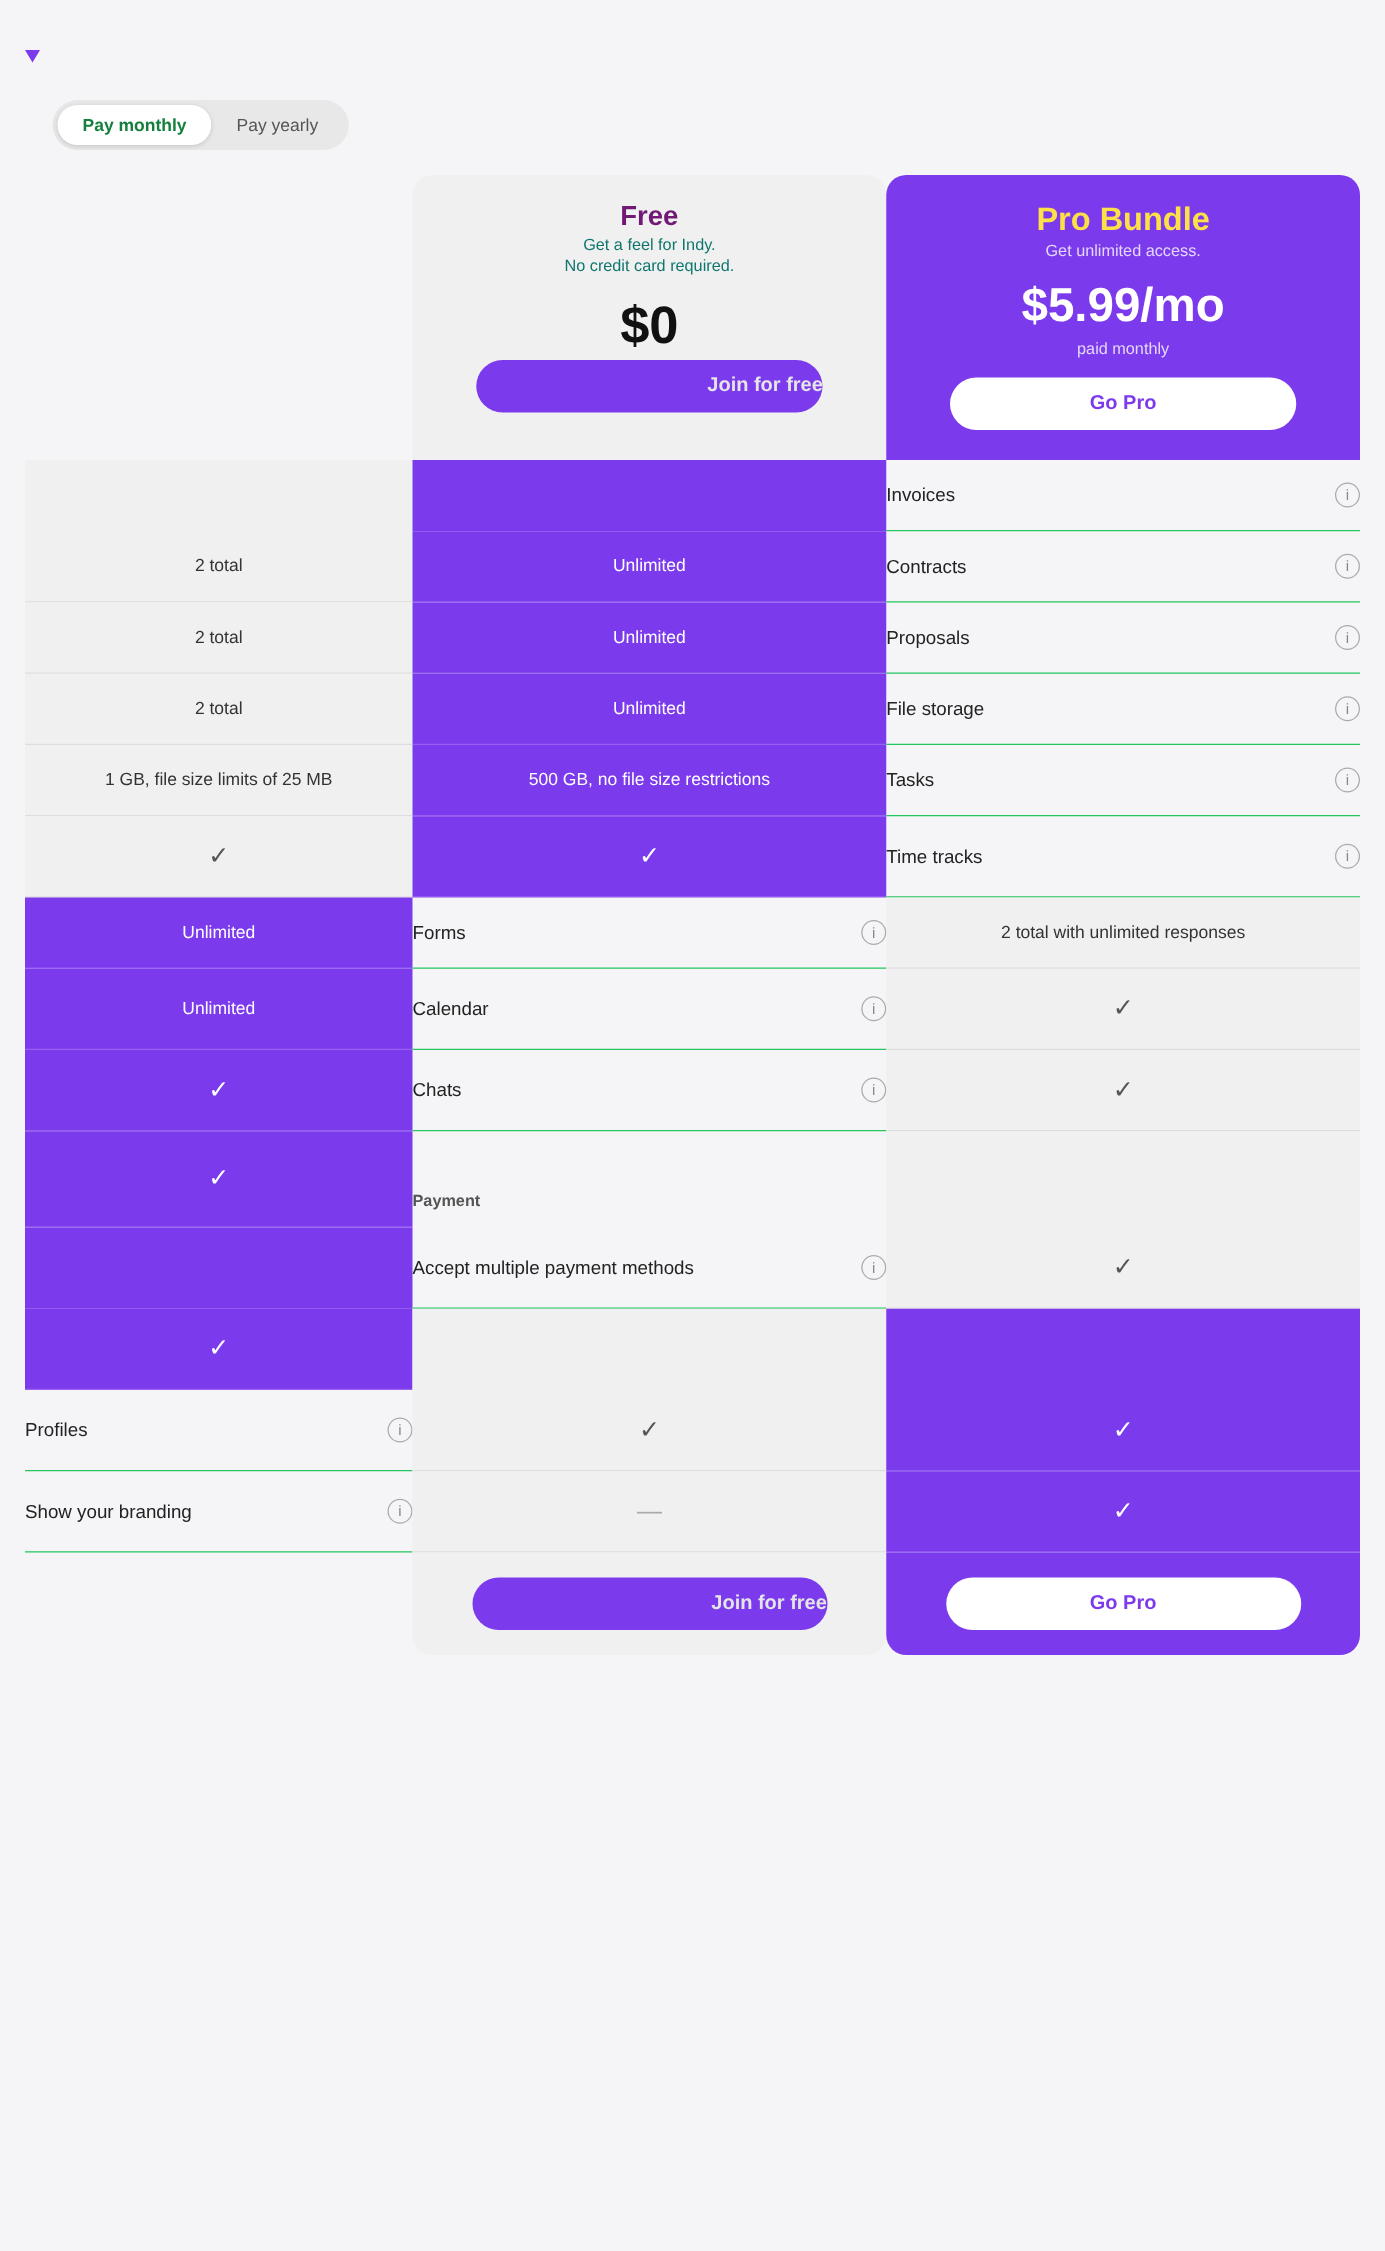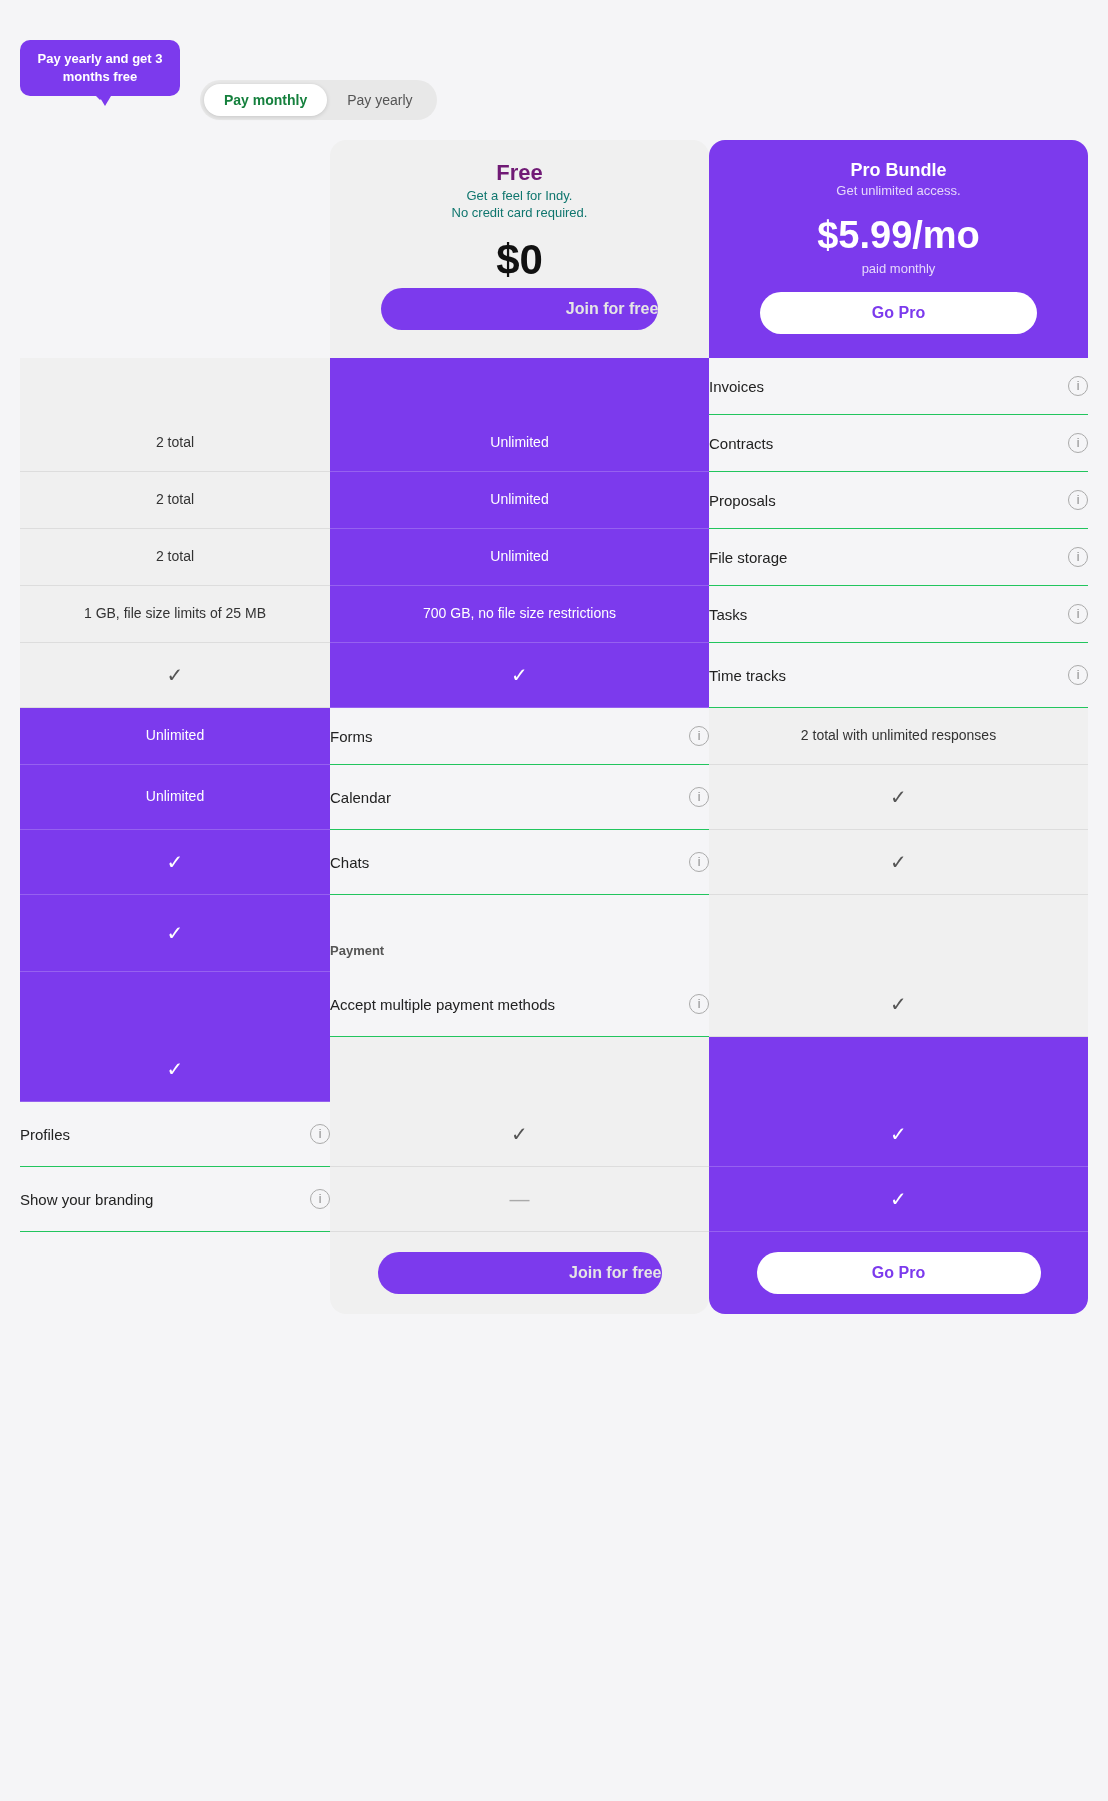--- a/index.html
+++ b/index.html
@@ -87,23 +87,23 @@
     .col-header-pro {
       background: #7c3aed;
       border-radius: 16px 16px 0 0;
     }
     .col-header-label {
       font-size: 22px;
       font-weight: 700;
       color: #701a75;
     }
     .col-header-label-white {
-      font-size: 18px;
+      font-size: 26px;
       font-weight: 700;
-      color: #ffffff;
+      color: #fde047;
     }
     .col-header-sub {
       font-size: 13px;
       color: #0f766e;
       margin-top: 2px;
     }
     .col-header-sub-white {
       font-size: 13px;
       color: rgba(255,255,255,0.8);
       margin-top: 2px;
@@ -259,23 +259,20 @@
       padding: 16px 12px 8px;
     }
   </style>
 </head>
 <body>
 
 <div class="page-wrapper">
 
   <div class="toggle-area" style="margin-left: 0; margin-bottom: 20px;">
     <div style="display:flex; flex-direction:column; align-items:center; margin-right:10px;">
-      <div class="tooltip-bubble">
-        <span>Pay yearly and get 3 months free</span>
-      </div>
       <div style="width:12px;height:0;border-left:6px solid transparent;border-right:6px solid transparent;border-top:10px solid #7c3aed;margin-top:0;"></div>
     </div>
     <div class="toggle-buttons">
       <button class="toggle-btn active">Pay monthly</button>
       <button class="toggle-btn">Pay yearly</button>
     </div>
   </div>
 
   <div class="pricing-grid">
 
@@ -319,21 +316,21 @@
       <span class="feat-info">i</span>
     </div>
     <div class="feat-free">2 total</div>
     <div class="feat-pro">Unlimited</div>
 
     <div class="feat-left">
       <span class="feat-name">File storage</span>
       <span class="feat-info">i</span>
     </div>
     <div class="feat-free">1 GB, file size limits of 25 MB</div>
-    <div class="feat-pro">700 GB, no file size restrictions</div>
+    <div class="feat-pro">500 GB, no file size restrictions</div>
 
     <div class="feat-left">
       <span class="feat-name">Tasks</span>
       <span class="feat-info">i</span>
     </div>
     <div class="feat-free">
       <span class="checkmark">✓</span>
     </div>
     <div class="feat-pro">
       <span class="checkmark-white">✓</span>

